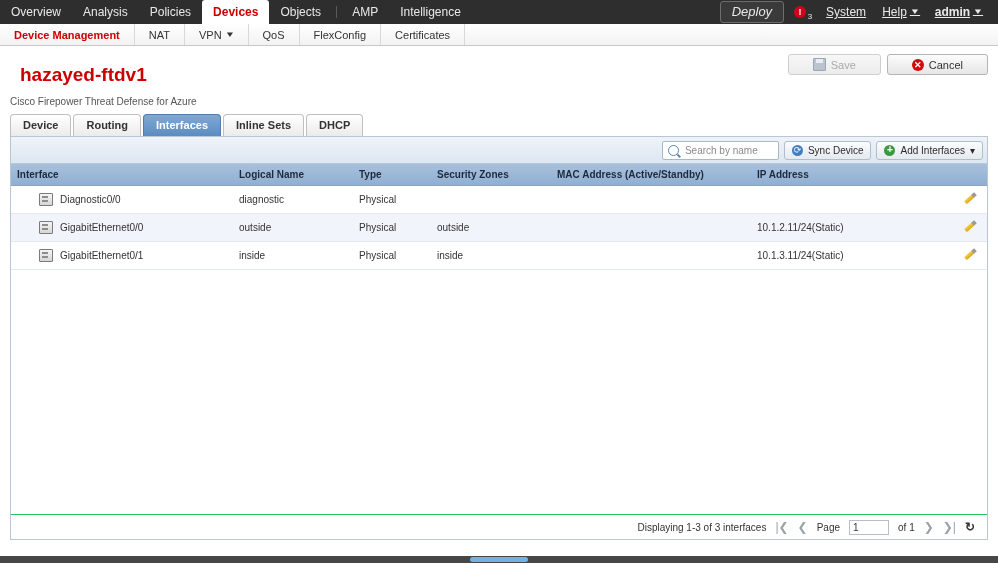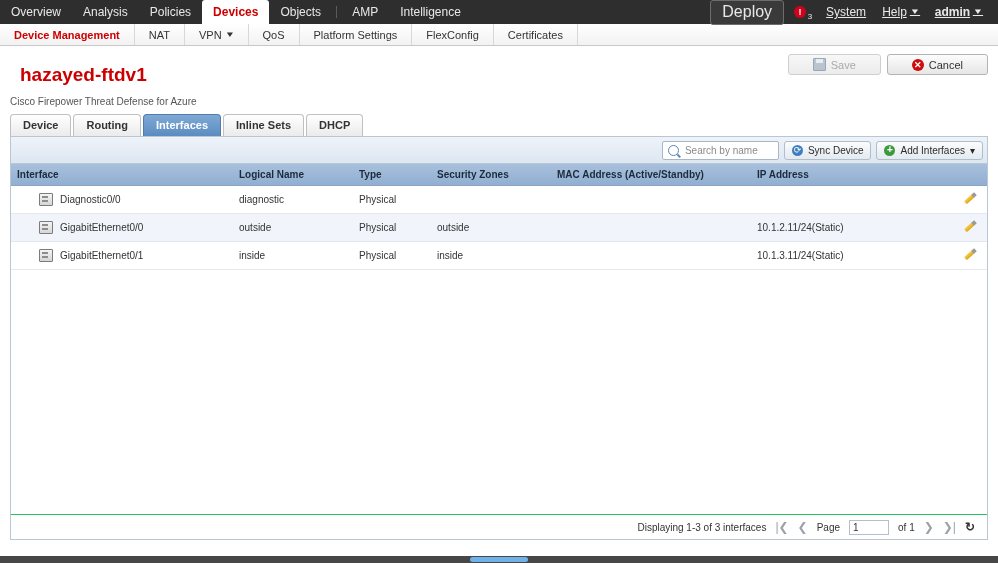--- a/index.html
+++ b/index.html
@@ -52,24 +52,25 @@
     margin-left: auto;
     display: flex;
     align-items: center;
     padding-right: 8px;
   }
   .deploy-btn {
     border: 1px solid #6d6d6d;
     border-radius: 3px;
     background: #3a3a3a;
     color: #e8e8e8;
-    font-size: 16px;
+    font-size: 13px;
     padding: 2px 11px 3px;
     margin-right: 10px;
     cursor: pointer;
+    font-style: italic;
   }
   .notif {
     position: relative;
     display: inline-block;
     margin-right: 12px;
     cursor: pointer;
   }
   .notif-circle {
     width: 12px;
     height: 12px;
@@ -485,21 +486,20 @@
 </div>
 
 <div class="subnav">
   <div class="subnav-item active">Device Management</div>
   <div class="subnav-item">NAT</div>
   <div class="subnav-item">
     <span>VPN</span>
     <span class="caret-down">▼</span>
   </div>
   <div class="subnav-item">QoS</div>
-  <div class="subnav-item">Platform Settings</div>
   <div class="subnav-item">FlexConfig</div>
   <div class="subnav-item">Certificates</div>
 </div>
 
 <div class="page-header">
   <h1 class="page-title">hazayed-ftdv1</h1>
   <div class="page-subtitle">Cisco Firepower Threat Defense for Azure</div>
   <div class="header-actions">
     <button class="btn disabled">
       <span class="save-icon"></span>

